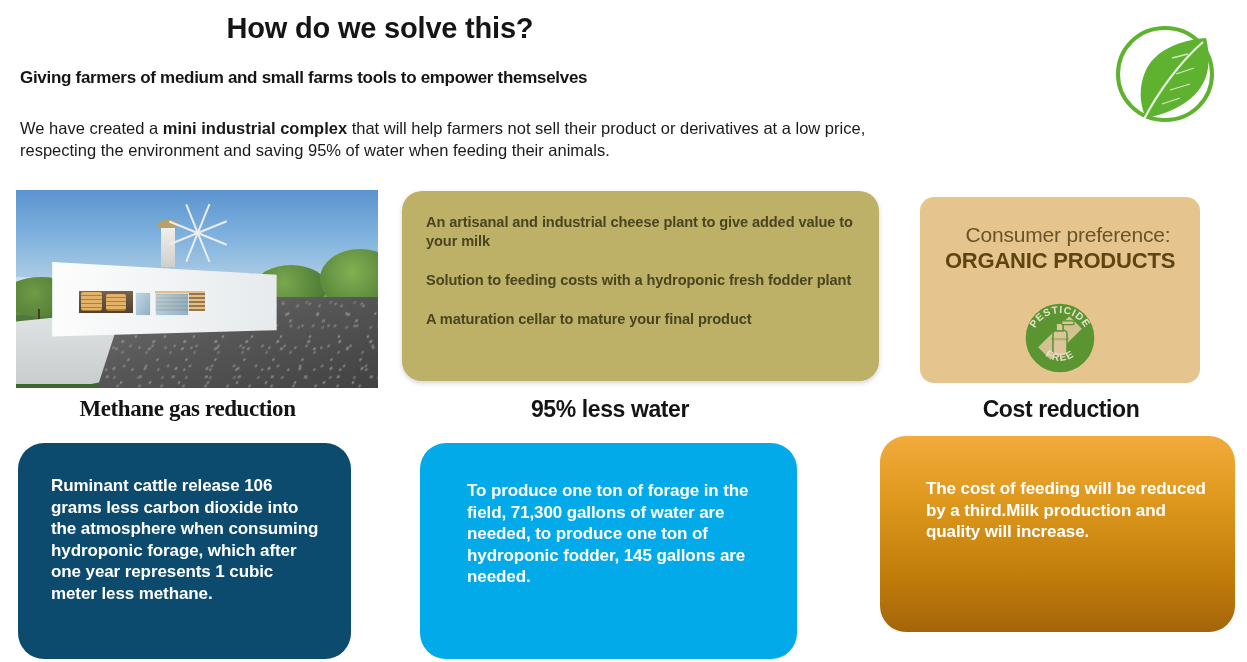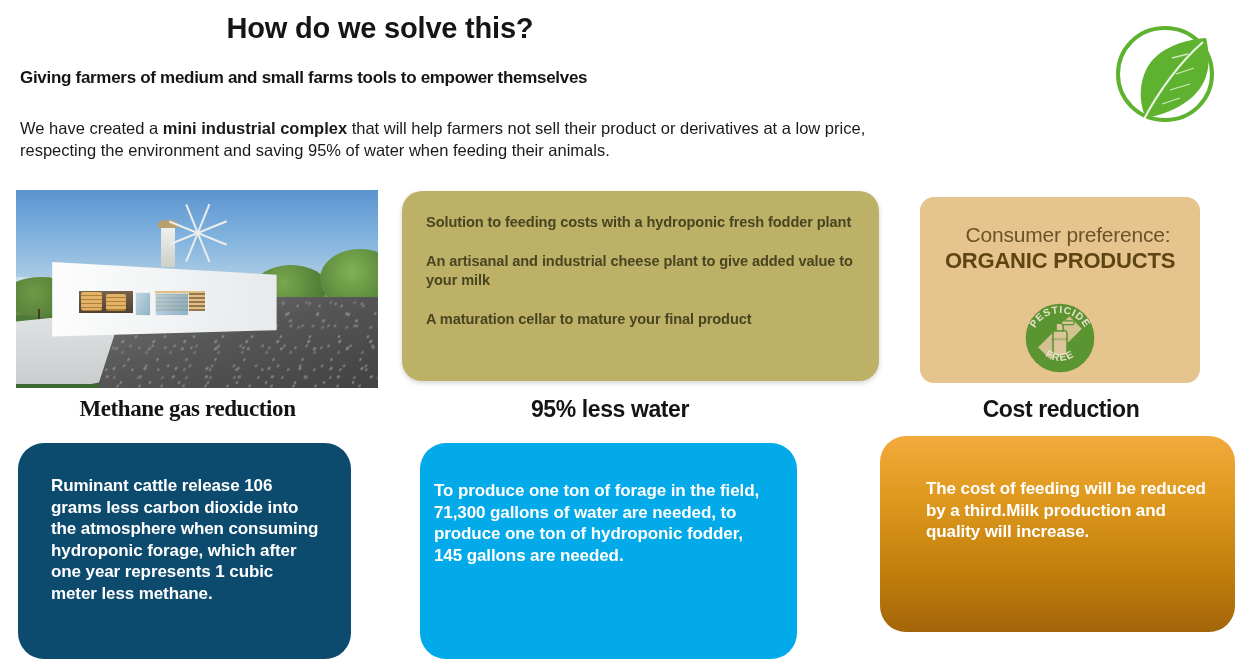--- a/index.html
+++ b/index.html
@@ -105,21 +105,21 @@
   #cap2{left:420px;top:396px;width:380px;}
   #cap3{left:880px;top:396px;width:362px;}
 
   
   .card{position:absolute;border-radius:26px;color:#fff;
         font-size:17px;font-weight:bold;line-height:21.5px;letter-spacing:-0.1px;}
   .card p{margin:0;}
   #card-green{left:18px;top:443px;width:333px;height:216px;background:#0c4a6e;}
   #card-green p{padding:32px 30px 0 33px;}
   #card-blue{left:420px;top:443px;width:377px;height:216px;background:#03aae9;}
-  #card-blue p{padding:37px 28px 0 14px;}
+  #card-blue p{padding:37px 28px 0 47px;}
   #card-orange{left:880px;top:436px;width:355px;height:196px;
         background:linear-gradient(180deg,#f2ab3c 0%,#e09a1f 30%,#c27e0b 70%,#a4650a 100%);}
   #card-orange p{padding:42px 28px 0 46px;}
 </style>
 </head>
 <body>
 
 <div class="slide">
 
   <div id="title">How do we solve this?</div>
@@ -165,22 +165,22 @@
       <div class="racks"></div>
       <div class="glass" style="left:37%;top:44%;width:6%;height:28%;"></div>
       <div class="glass" style="left:46%;top:45%;width:14%;height:27%;"></div>
       <div class="cheese" style="left:13%;top:44%;width:9%;height:22%;background:repeating-linear-gradient(#e2b268 0 3px,#b07f33 3px 4px);"></div>
       <div class="cheese" style="left:24%;top:46%;width:9%;height:20%;background:repeating-linear-gradient(#e2b268 0 3px,#b07f33 3px 4px);"></div>
     </div>
   </div>
 
   <div id="olive">
     <ul>
+      <li>An artisanal and industrial cheese plant to give added value to your milk</li>
       <li>Solution to feeding costs with a hydroponic fresh fodder plant</li>
-      <li>An artisanal and industrial cheese plant to give added value to your milk</li>
       <li>A maturation cellar to mature your final product</li>
     </ul>
   </div>
 
   <div id="tan">
     <div class="line1">Consumer preference:</div>
     <div class="line2">ORGANIC PRODUCTS</div>
     <div id="badge">
       <svg width="78" height="78" viewBox="0 0 100 100">
         <defs>

